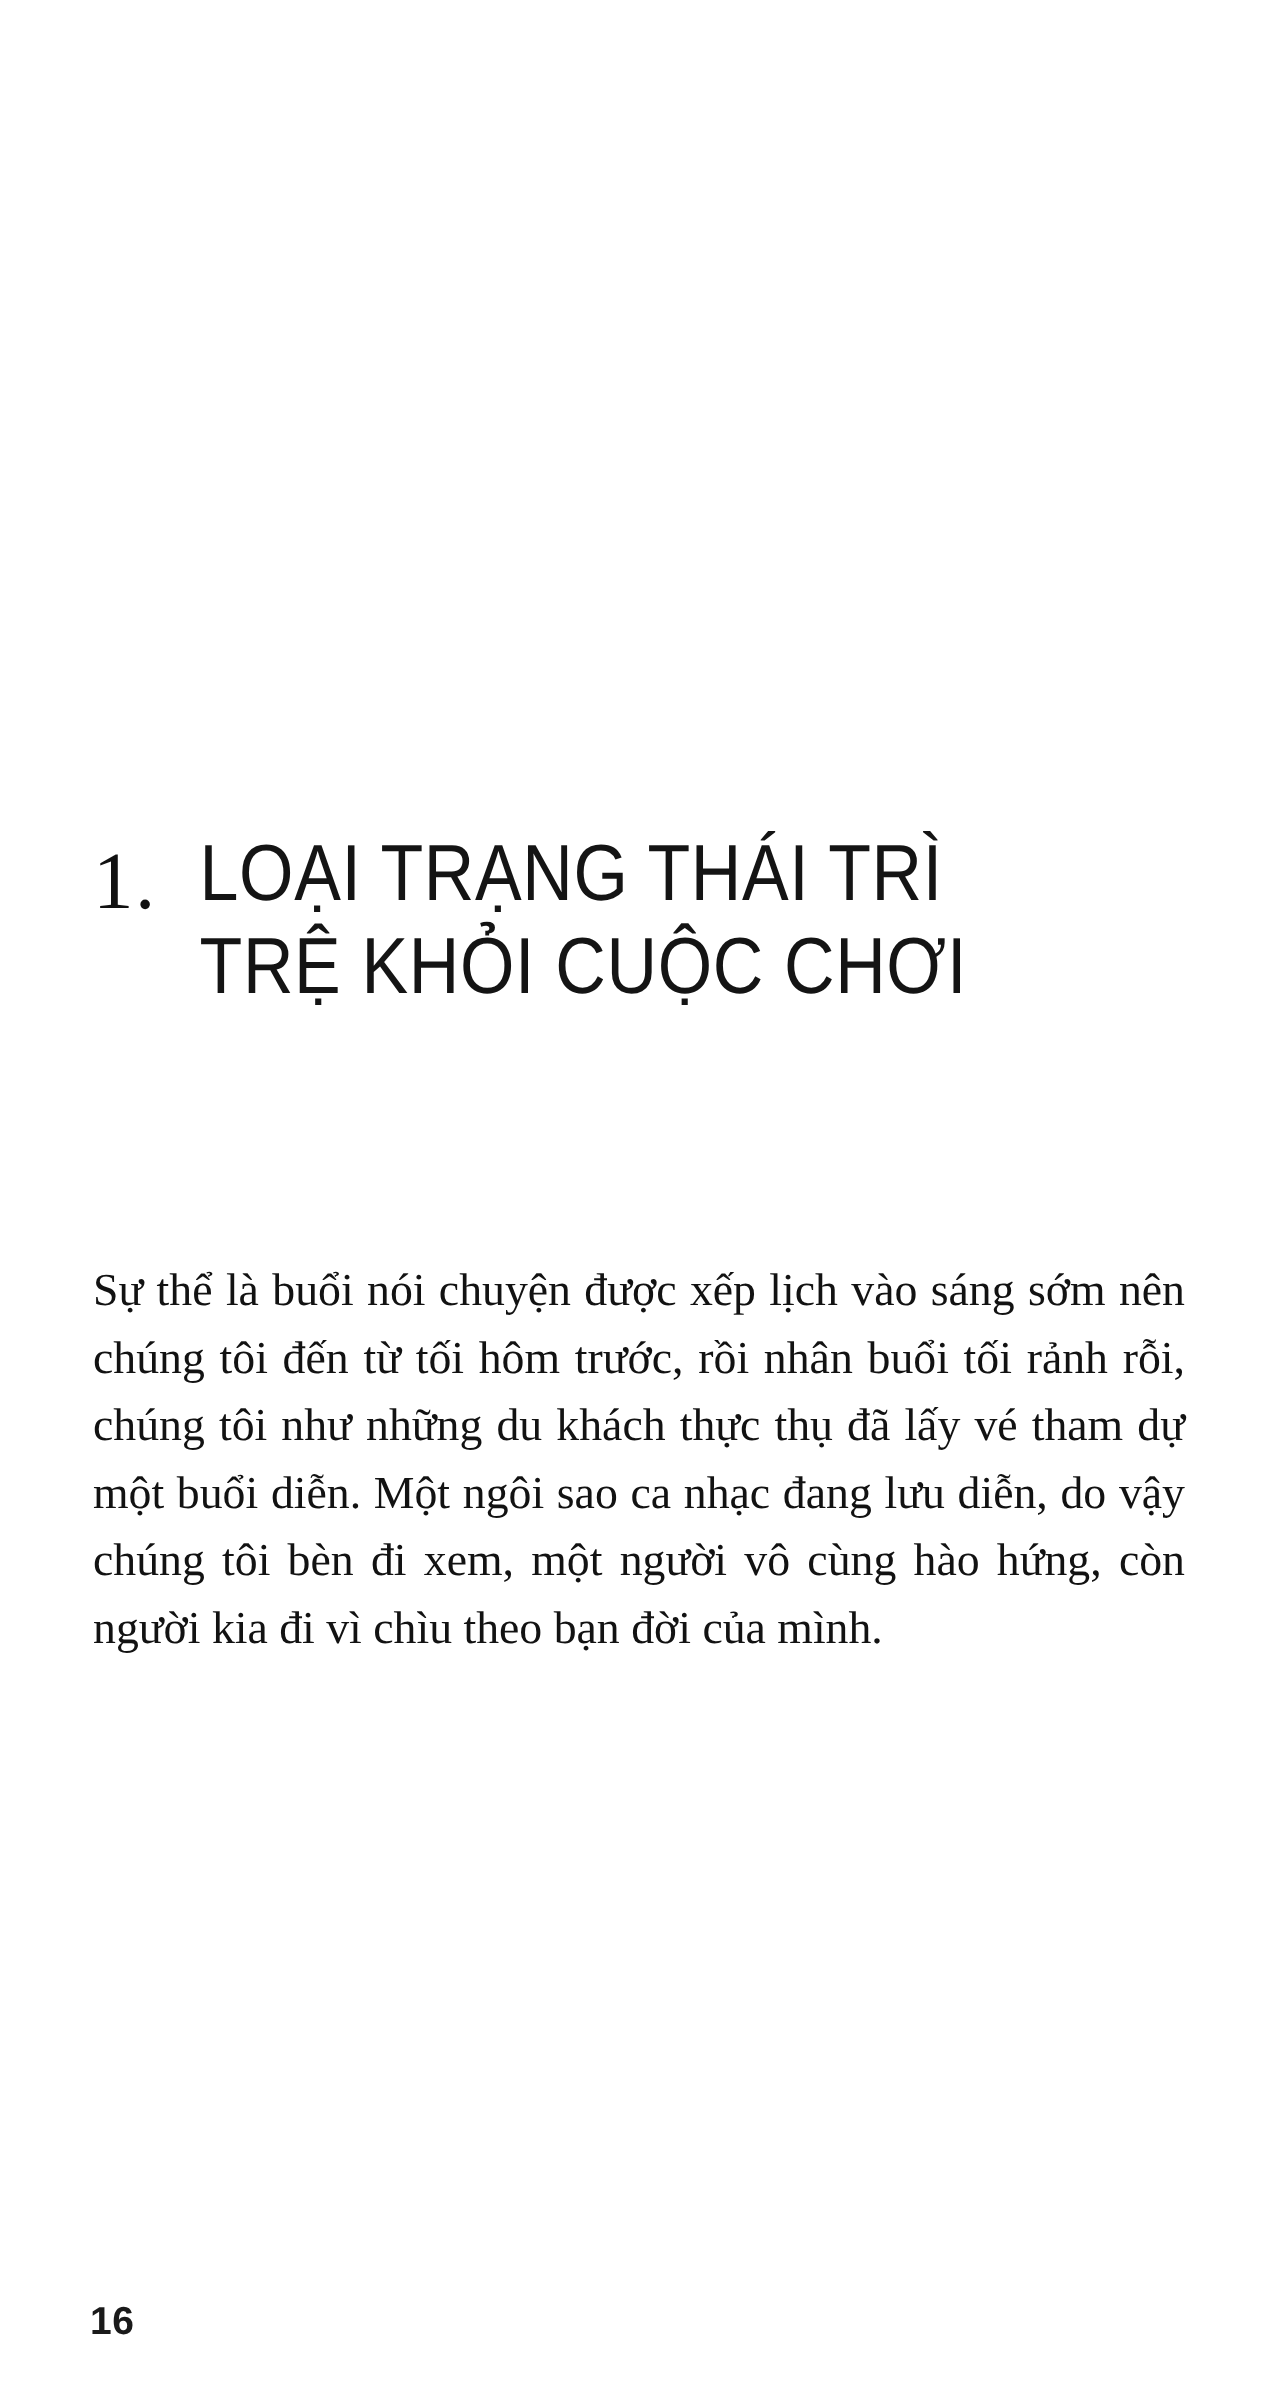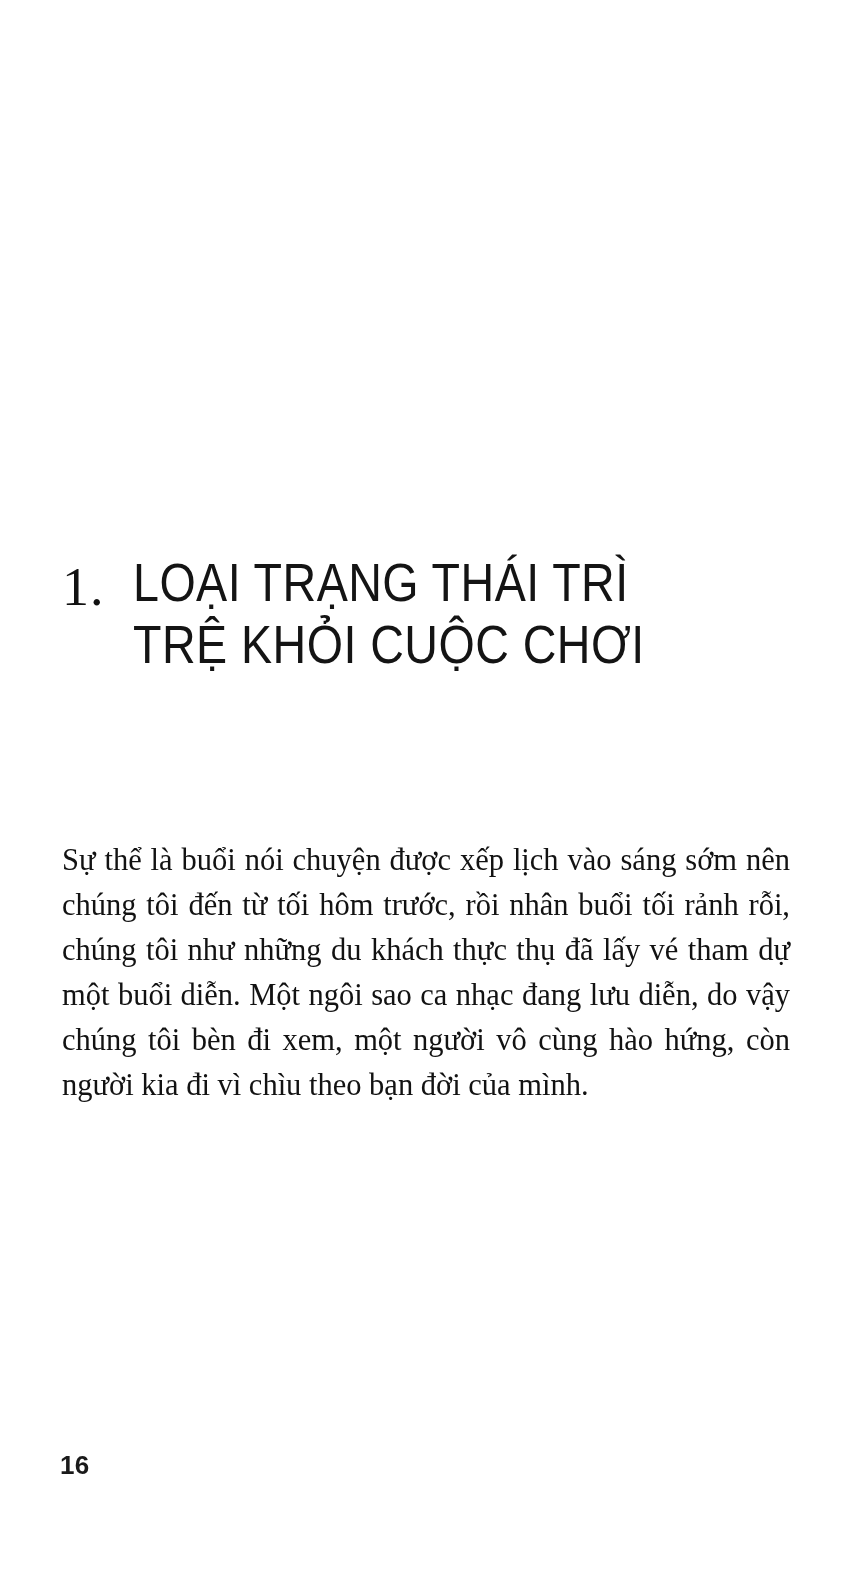--- a/index.html
+++ b/index.html
@@ -88,21 +88,21 @@
     line-height: 0.93;
     font-weight: 400;
     margin: 6px 9px -6px 0;
     color: #0a0a0a;
   }
 
   
   .folio {
     position: absolute;
     left: 60px;
-    top: 1450px;
+    top: 1532px;
     font-family: "Liberation Sans", "DejaVu Sans", sans-serif;
     font-size: 26px;
     font-weight: 700;
     color: #1a1a1a;
     letter-spacing: 0.3px;
   }
 </style>
 </head>
 <body>
 

